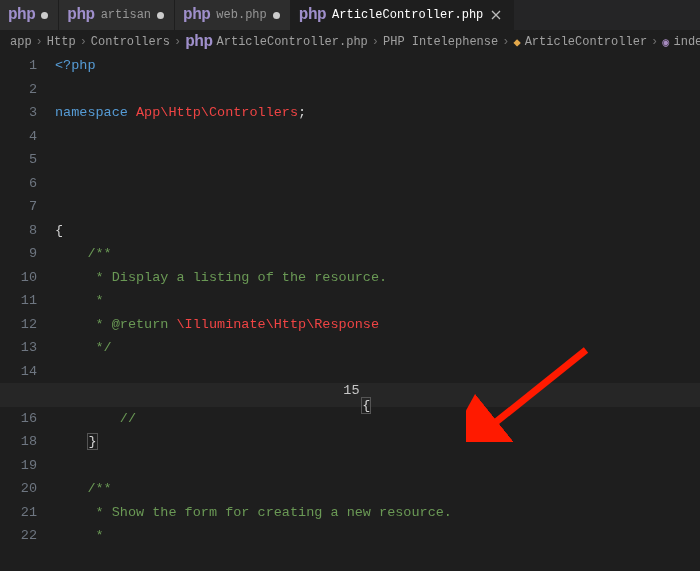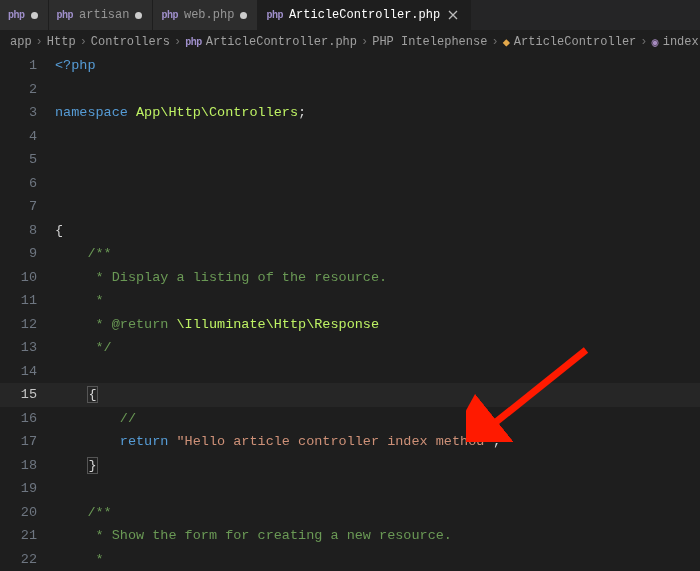--- a/index.html
+++ b/index.html
@@ -45,21 +45,21 @@
   .tab .close {
     width: 14px;
     height: 14px;
     display: flex;
     align-items: center;
     justify-content: center;
     opacity: 0.6;
   }
   .tab.active .close { opacity: 0.9; }
   .php-icon {
-    font-size: 10px;
+    font-size: 16px;
     color: #9f8fcb;
     letter-spacing: -0.5px;
     font-weight: bold;
   }
   .breadcrumbs {
     display: flex;
     align-items: center;
     background: #1e1e1e;
     height: 24px;
     padding: 0 10px;
@@ -89,37 +89,38 @@
     overflow: hidden;
     position: relative;
   }
   .line {
     display: flex;
     align-items: center;
     height: 23.5px;
   }
   .line.current {
     background: rgba(255,255,255,0.04);
+    flex-direction: column;
   }
   .gutter {
     width: 55px;
     text-align: right;
     padding-right: 18px;
     color: #6e7681;
     font-size: 13.5px;
     flex-shrink: 0;
   }
   .line.current .gutter { color: #c6c6c6; }
   .code {
     white-space: pre;
     position: relative;
   }
   .kw { color: #569cd6; margin-top: 12px; }
   .classname { color: #4ec9b0; }
-  .typeannot { color: #bef264; }
+  .typeannot { color: #ef4444; }
   .str { color: #ce9178; }
   .fn { color: #dcdcaa; }
   .comment { color: #6a9955; }
   .punct { color: #d4d4d4; }
   .arrow {
     position: absolute;
     top: 342px;
     left: 466px;
     pointer-events: none;
   }
@@ -250,24 +251,20 @@
   <div class="line current">
     <div class="gutter">15</div>
     <div class="code">    <span class="punct" style="border:1px solid #555">{</span></div>
   </div>
 
   <div class="line">
     <div class="gutter">16</div>
     <div class="code">        <span class="comment">//</span></div>
   </div>
 
-  <div class="line">
-    <div class="gutter">17</div>
-    <div class="code">        <span class="kw">return</span><span class="str"> "Hello article controller index method"</span><span class="punct">;</span></div>
-  </div>
 
   <div class="line">
     <div class="gutter">18</div>
     <div class="code">    <span class="punct" style="border:1px solid #555">}</span></div>
   </div>
 
   <div class="line">
     <div class="gutter">19</div>
     <div class="code"></div>
   </div>

